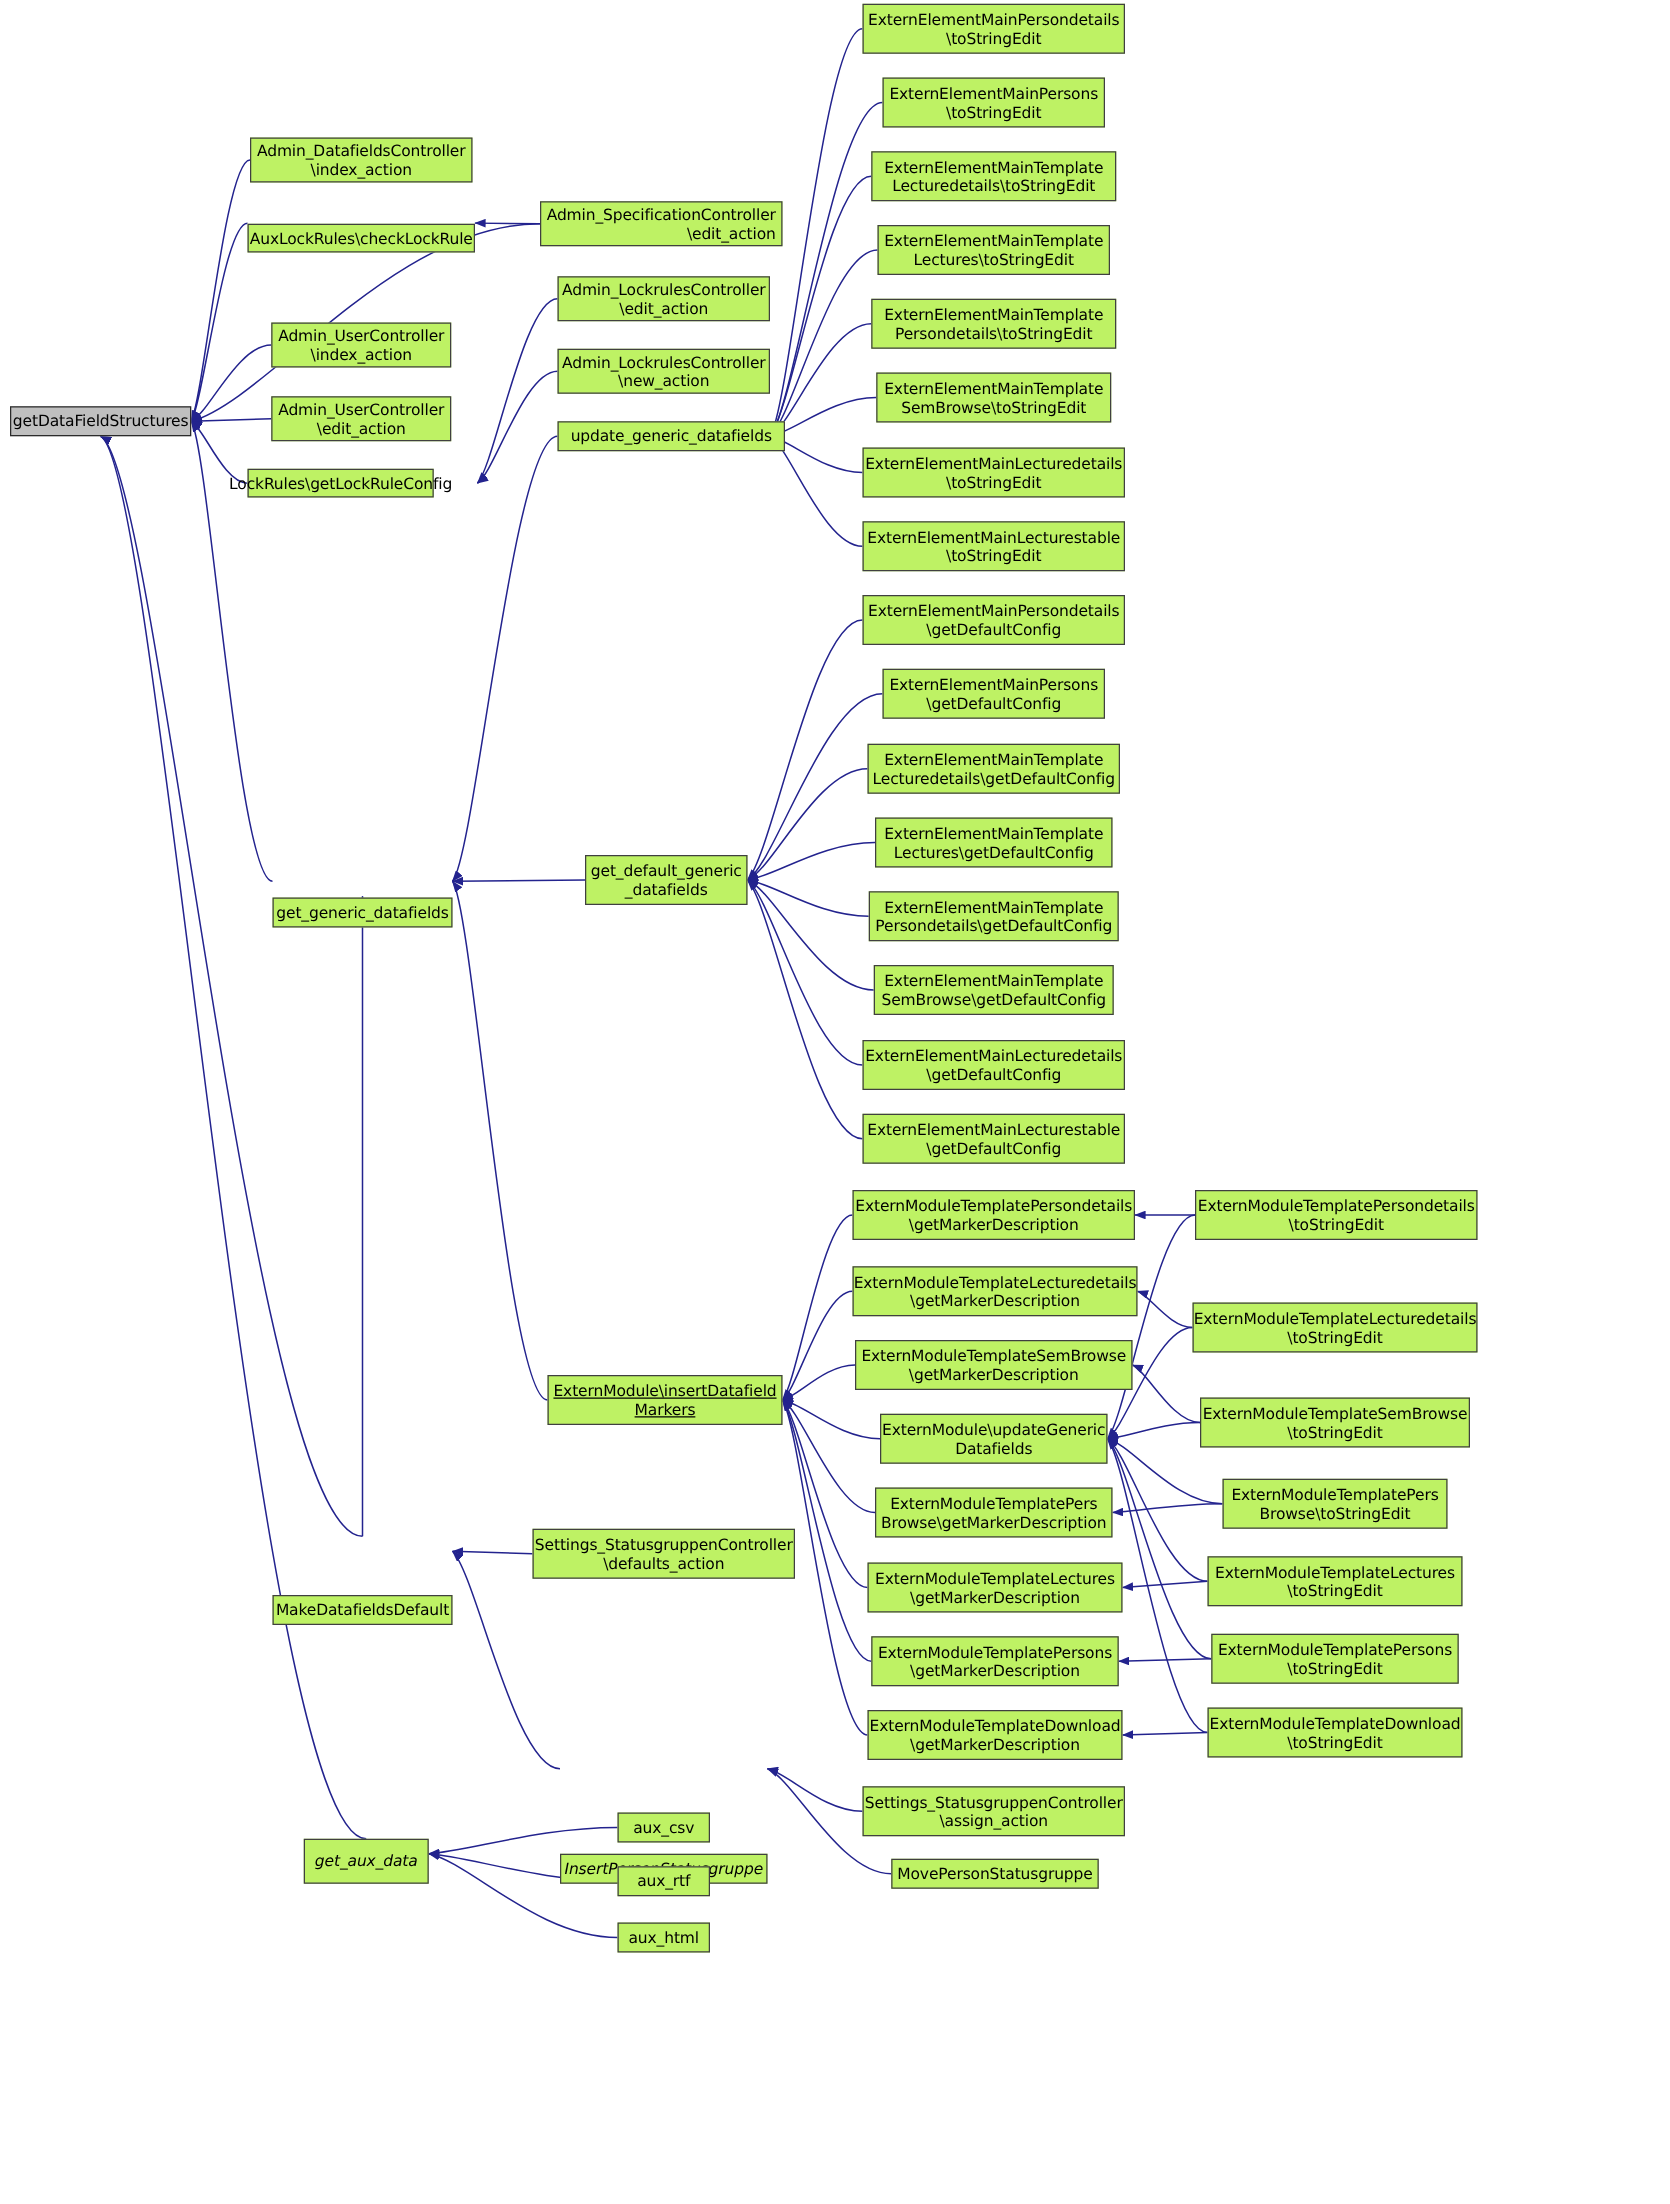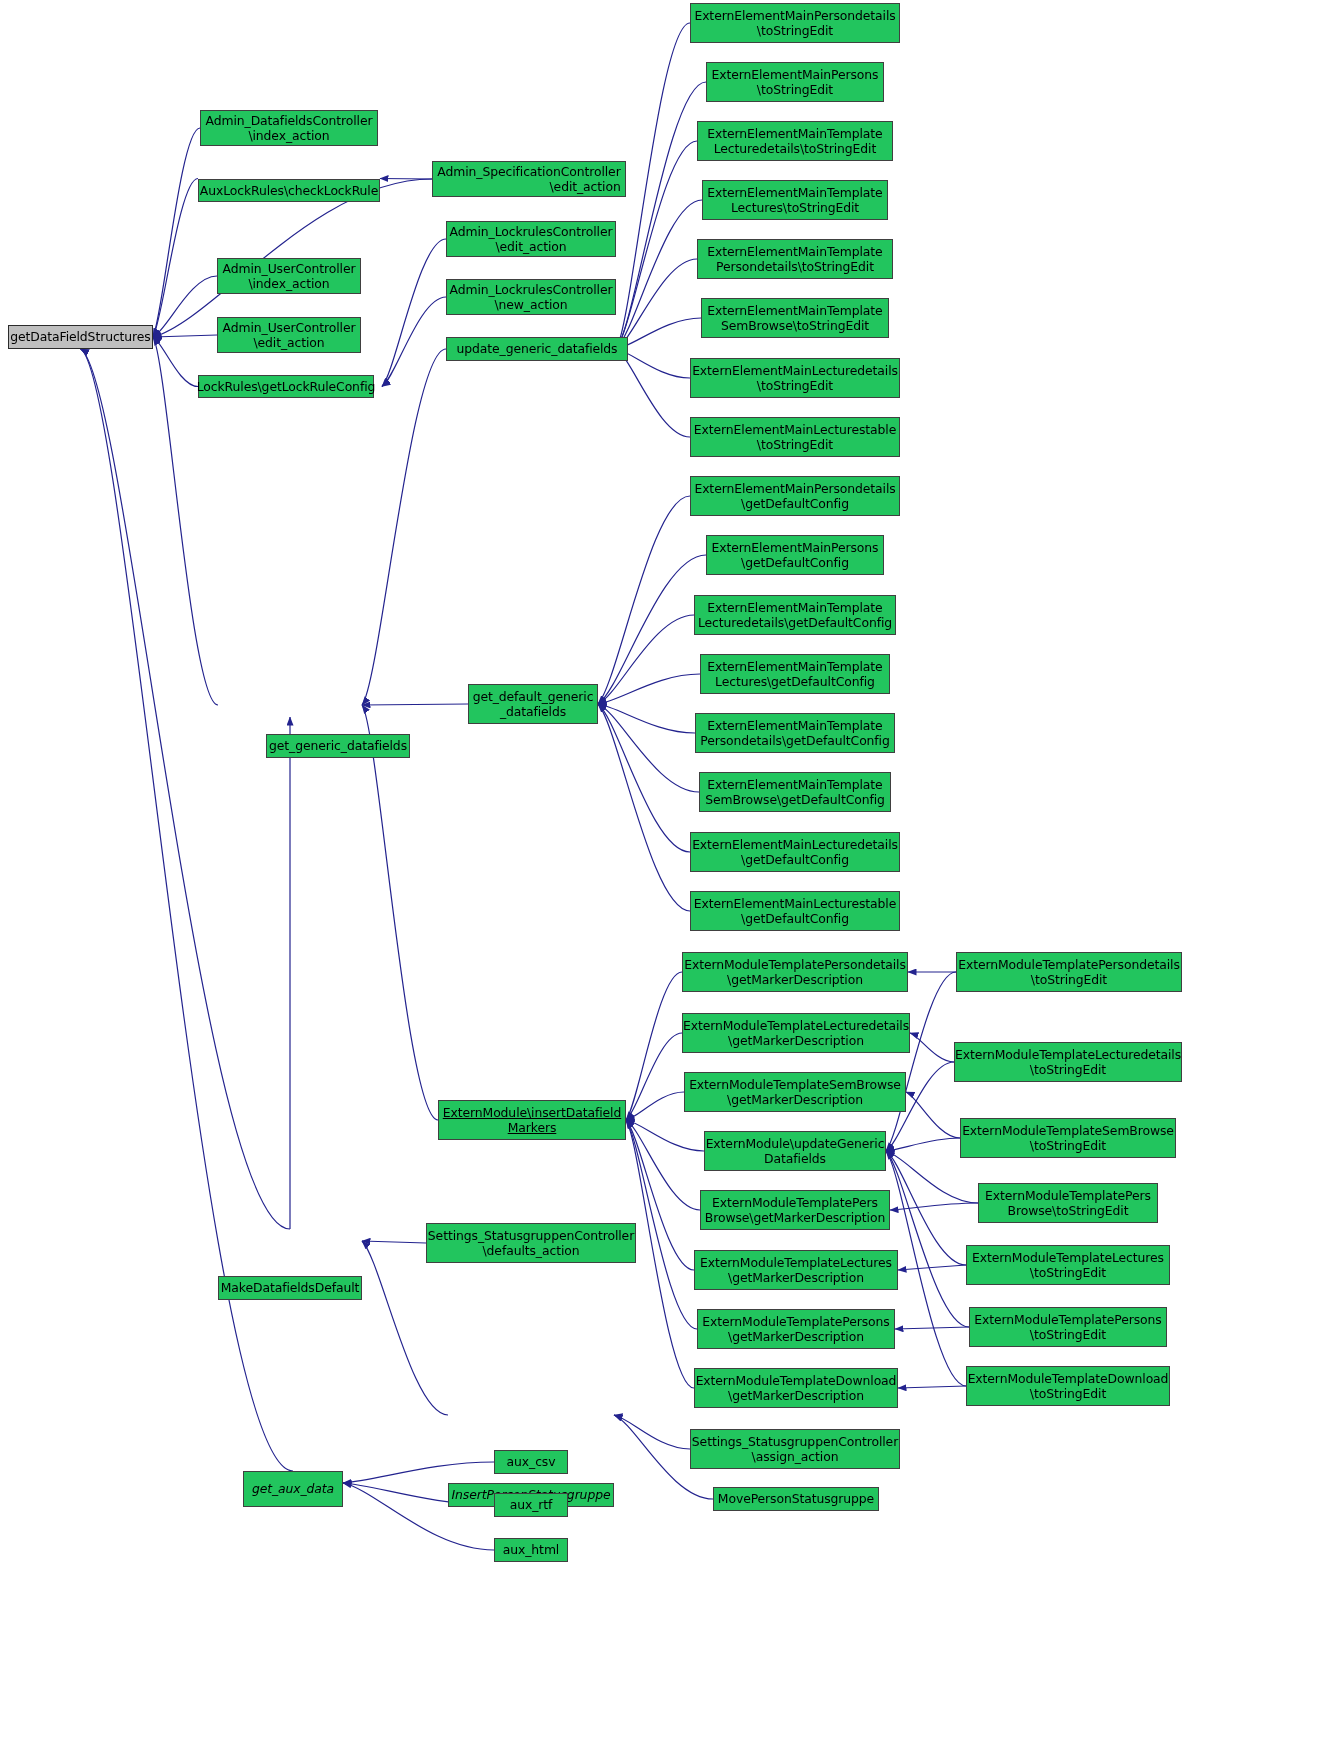--- a/index.html
+++ b/index.html
@@ -21,21 +21,21 @@
     left: 0;
     top: 0;
     width: 1336px;
     height: 1763px;
     pointer-events: none;
   }
   .node {
     position: absolute;
     box-sizing: border-box;
     border: 1px solid #404040;
-    background: #22c55e;
+    background: #bef264;
     color: #000000;
     font-size: 12.4px;
     line-height: 1.23;
     display: flex;
     align-items: center;
     justify-content: center;
     text-align: center;
     white-space: pre-line;
     letter-spacing: -0.1px;
     padding: 1px 3px;
@@ -128,21 +128,21 @@
       <div class="node" style="left: 432px; top: 161px; width: 194px; height: 36px; text-align: right;">Admin_SpecificationController
 \edit_action</div>
       <div class="node" style="left: 446px; top: 221px; width: 170px; height: 36px;">Admin_LockrulesController
 \edit_action</div>
       <div class="node" style="left: 446px; top: 279px; width: 170px; height: 36px;">Admin_LockrulesController
 \new_action</div>
       <div class="node" style="left: 217px; top: 258px; width: 144px; height: 36px;">Admin_UserController
 \index_action</div>
       <div class="node" style="left: 217px; top: 317px; width: 144px; height: 36px;">Admin_UserController
 \edit_action</div>
-      <div class="node" style="left: 198px; top: 375px; width: 176px; height: 23px;">LockRules\getLockRuleConfig</div>
+      <div class="node" style="left: 198px; top: 375px; width: 149px; height: 23px;">LockRules\getLockRuleConfig</div>
       <div class="node" style="left: 446px; top: 337px; width: 182px; height: 24px;">update_generic_datafields</div>
       <div class="node" style="left: 690px; top: 3px; width: 210px; height: 40px;">ExternElementMainPersondetails
 \toStringEdit</div>
       <div class="node" style="left: 706px; top: 62px; width: 178px; height: 40px;">ExternElementMainPersons
 \toStringEdit</div>
       <div class="node" style="left: 697px; top: 121px; width: 196px; height: 40px;">ExternElementMainTemplate
 Lecturedetails\toStringEdit</div>
       <div class="node" style="left: 702px; top: 180px; width: 186px; height: 40px;">ExternElementMainTemplate
 Lectures\toStringEdit</div>
       <div class="node" style="left: 697px; top: 239px; width: 196px; height: 40px;">ExternElementMainTemplate
@@ -162,21 +162,21 @@
       <div class="node" style="left: 700px; top: 654px; width: 190px; height: 40px;">ExternElementMainTemplate
 Lectures\getDefaultConfig</div>
       <div class="node" style="left: 695px; top: 713px; width: 200px; height: 40px;">ExternElementMainTemplate
 Persondetails\getDefaultConfig</div>
       <div class="node" style="left: 699px; top: 772px; width: 192px; height: 40px;">ExternElementMainTemplate
 SemBrowse\getDefaultConfig</div>
       <div class="node" style="left: 690px; top: 832px; width: 210px; height: 40px;">ExternElementMainLecturedetails
 \getDefaultConfig</div>
       <div class="node" style="left: 690px; top: 891px; width: 210px; height: 40px;">ExternElementMainLecturestable
 \getDefaultConfig</div>
-      <div class="node" style="left: 218px; top: 734px; width: 144px; height: 24px; margin-left: 48px;">get_generic_datafields</div>
+      <div class="node" style="left: 218px; top: 718px; width: 144px; height: 24px;">get_generic_datafields</div>
       <div class="node" style="left: 468px; top: 684px; width: 130px; height: 40px;">get_default_generic
 _datafields</div>
       <div class="node" style="left: 682px; top: 952px; width: 226px; height: 40px;">ExternModuleTemplatePersondetails
 \getMarkerDescription</div>
       <div class="node" style="left: 956px; top: 952px; width: 226px; height: 40px;">ExternModuleTemplatePersondetails
 \toStringEdit</div>
       <div class="node" style="left: 682px; top: 1013px; width: 228px; height: 40px;">ExternModuleTemplateLecturedetails
 \getMarkerDescription</div>
       <div class="node" style="left: 954px; top: 1042px; width: 228px; height: 40px;">ExternModuleTemplateLecturedetails
 \toStringEdit</div>

